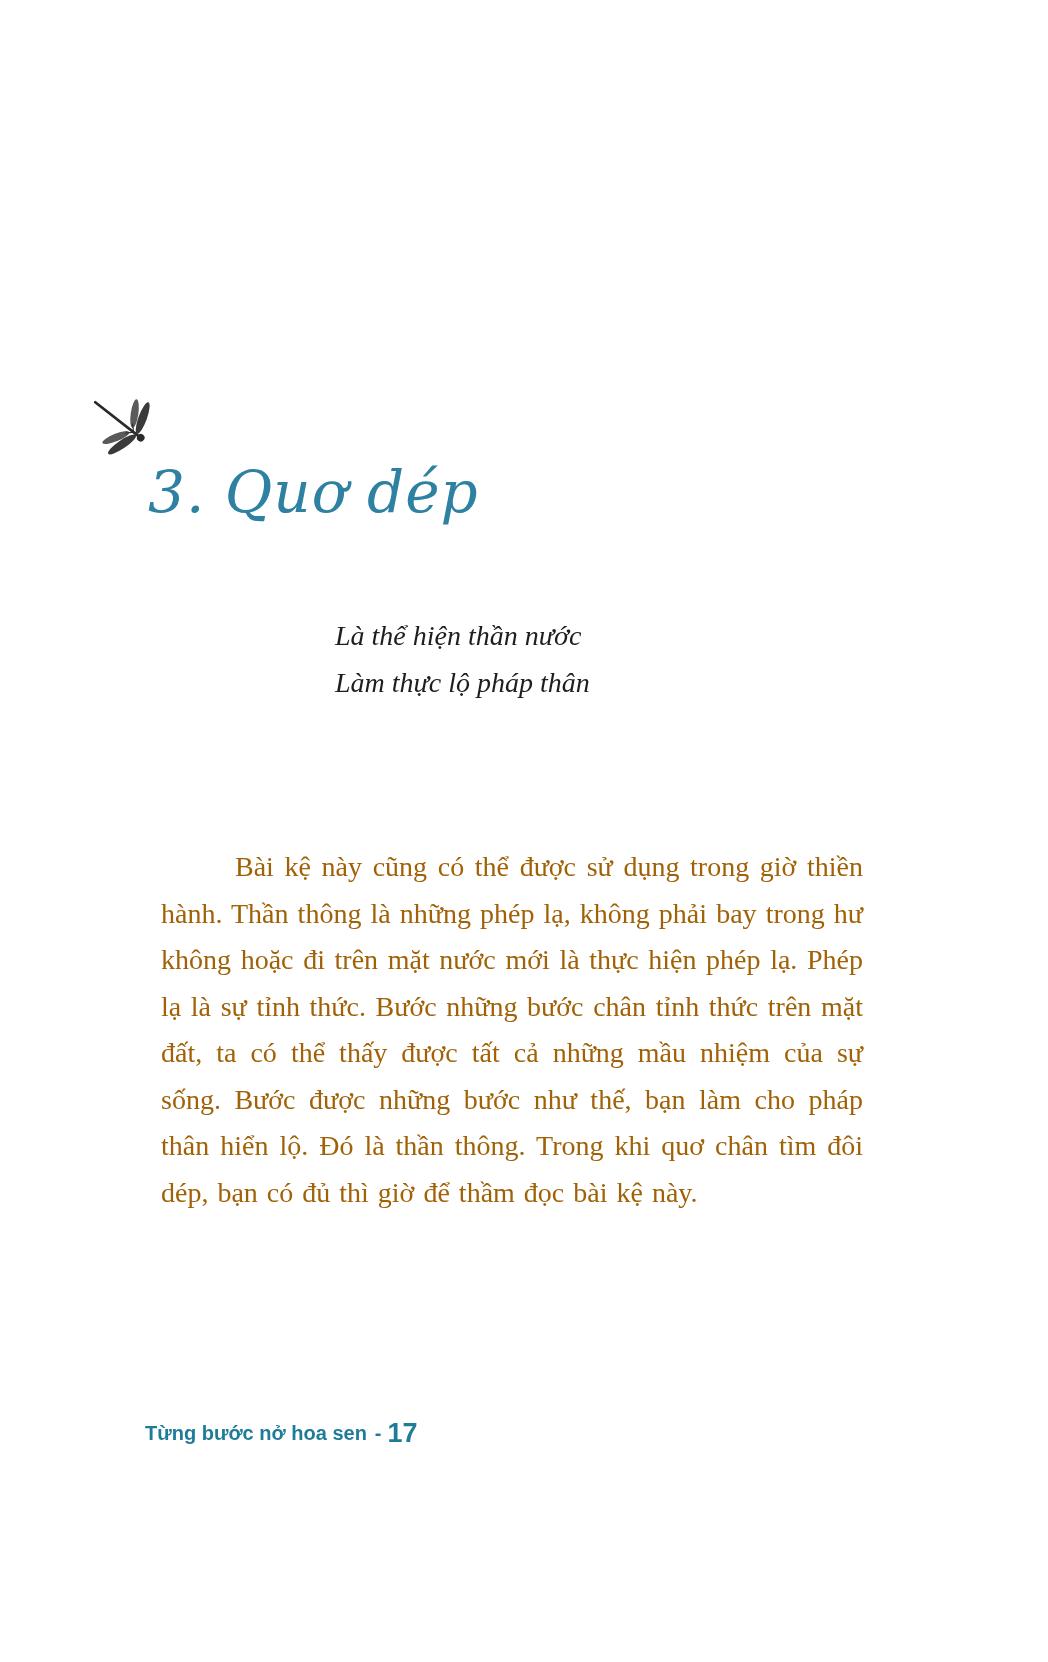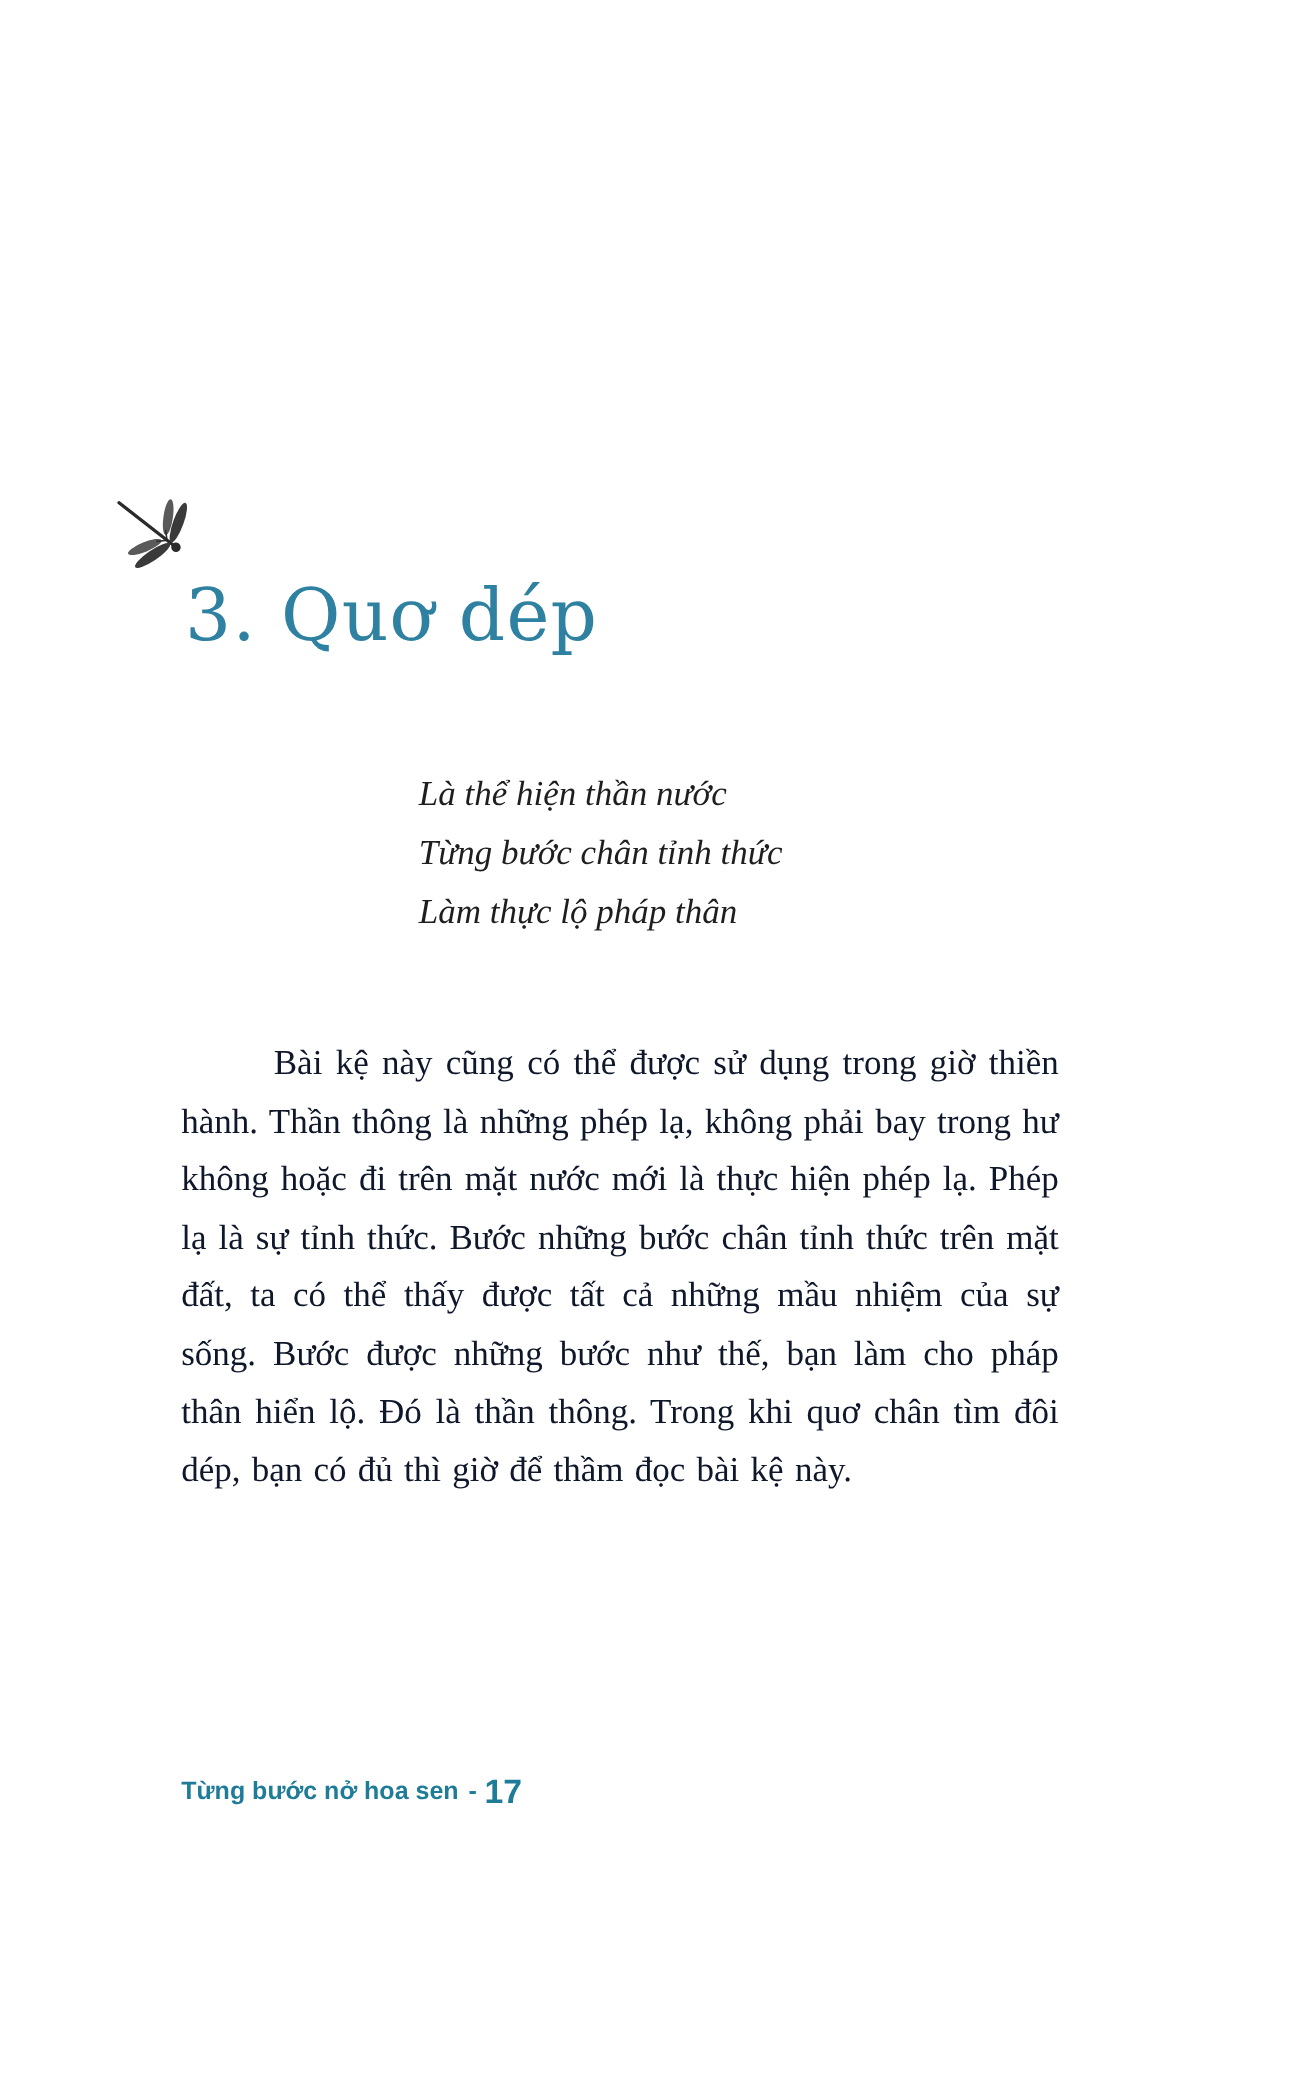--- a/index.html
+++ b/index.html
@@ -21,46 +21,47 @@
     left: 76px;
     top: 382px;
     width: 84px;
     height: 76px;
   }
   .chapter-title {
     position: absolute;
     left: 148px;
     top: 422px;
     font-family: "DejaVu Serif", serif;
+    font-style: italic;
     font-size: 58px;
     line-height: 1.1;
     font-weight: 500;
     color: #2e81a0;
     letter-spacing: 1px;
   }
   .poem {
     position: absolute;
     left: 335px;
     top: 612px;
     font-style: italic;
     font-size: 28px;
     line-height: 47px;
     color: #1e1e1e;
   }
   .body-text {
     position: absolute;
     left: 145px;
     top: 828px;
     width: 702px;
-    margin: 0;
+    margin: 16px;
     font-size: 28px;
     line-height: 46.5px;
     text-align: justify;
     text-indent: 74px;
-    color: #0f172a;
+    color: #a16207;
     word-spacing: 2px;
   }
   .footer {
     position: absolute;
     left: 145px;
     top: 1418px;
     width: 702px;
     text-align: left;
     font-family: "Liberation Sans", sans-serif;
     color: #1f7c99;
@@ -105,21 +106,20 @@
 
       <line x1="50" y1="24" x2="42" y2="32" stroke="#2b2b2b" stroke-width="1.5"></line>
       <line x1="50" y1="24" x2="58" y2="32" stroke="#2b2b2b" stroke-width="1.5"></line>
     </g>
   </svg>
 
   <h1 class="chapter-title">3. Quơ dép</h1>
 
   <div class="poem">
     <div class="poem-line">Là thể hiện thần nước</div>
-    <div class="poem-line">Từng bước chân tỉnh thức</div>
     <div class="poem-line">Làm thực lộ pháp thân</div>
   </div>
 
   <p class="body-text">Bài kệ này cũng có thể được sử dụng trong giờ thiền hành. Thần thông là những phép lạ, không phải bay trong hư không hoặc đi trên mặt nước mới là thực hiện phép lạ. Phép lạ là sự tỉnh thức. Bước những bước chân tỉnh thức trên mặt đất, ta có thể thấy được tất cả những mầu nhiệm của sự sống. Bước được những bước như thế, bạn làm cho pháp thân hiển lộ. Đó là thần thông. Trong khi quơ chân tìm đôi dép, bạn có đủ thì giờ để thầm đọc bài kệ này.</p>
 
   <div class="footer">
     <span class="footer-title">Từng bước nở hoa sen</span><span class="footer-sep">-</span><span class="footer-page">17</span>
   </div>
 
 </div>

